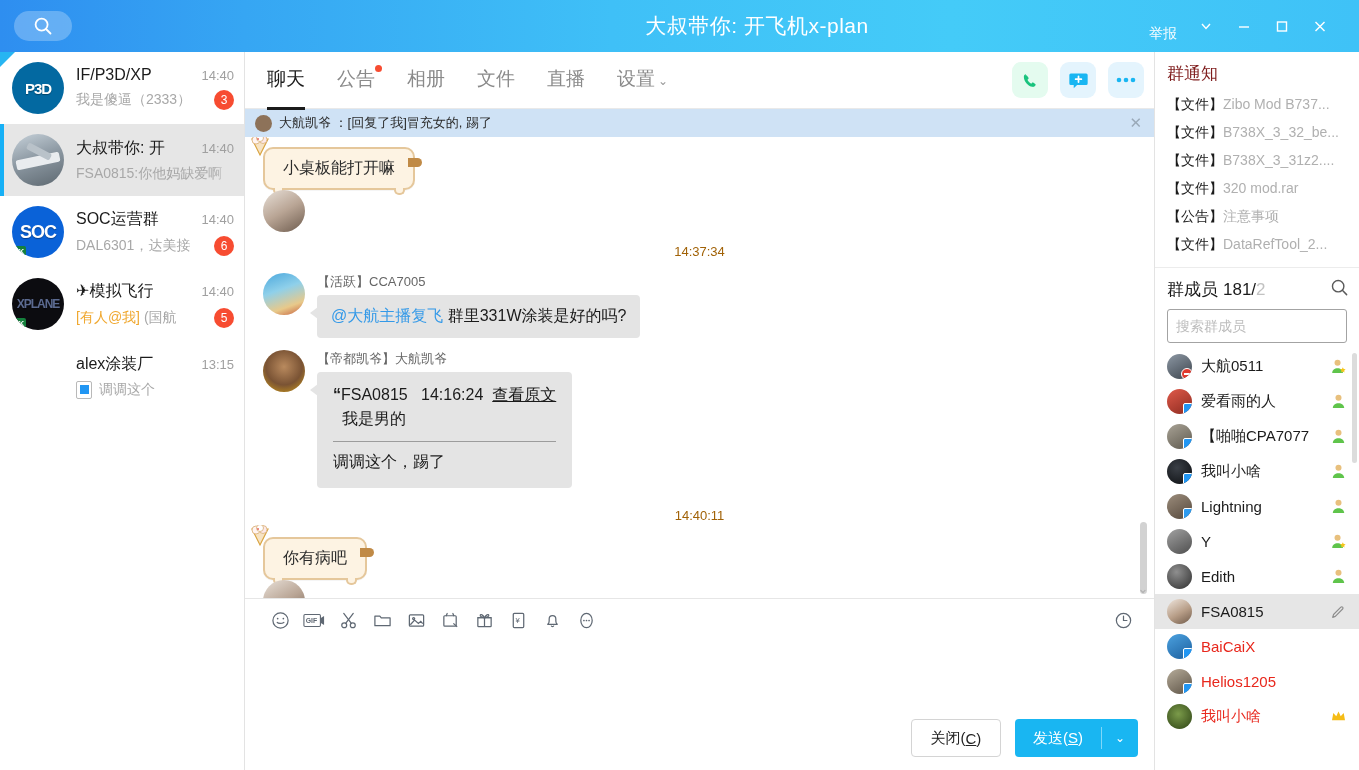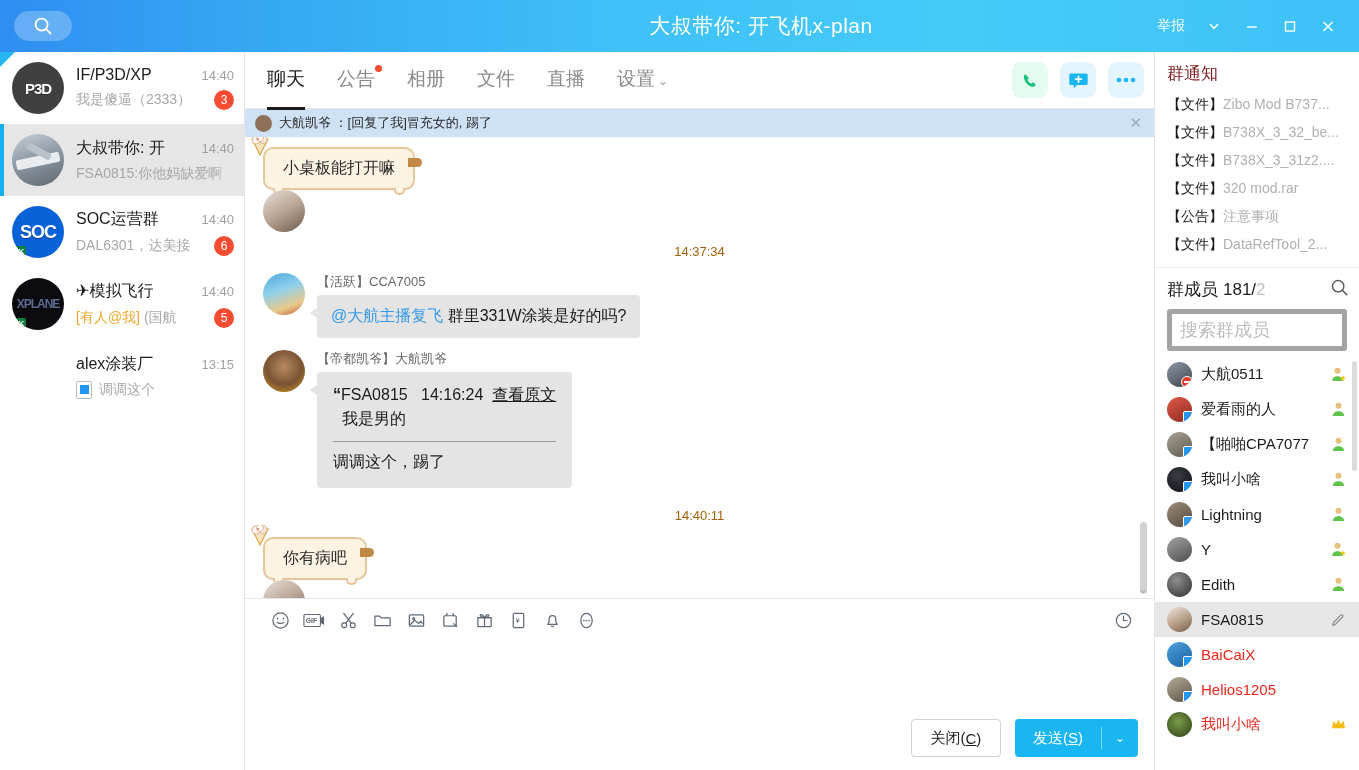--- a/index.html
+++ b/index.html
@@ -45,23 +45,23 @@
     flex: 1;
     text-align: center;
     color: #ffffff;
     font-size: 21px;
     letter-spacing: .5px;
     padding-left: 120px;
     white-space: nowrap;
     overflow: hidden;
   }
   .tb-right {
-    display: flex; align-items: center;
+    display: flex; align-items: flex-end;
     gap: 0px;
-    padding-right: 12px;
+    padding-right: 20px;
     flex: 0 0 auto;
   }
   .tb-report {
     color: #ffffff;
     font-size: 14px;
     opacity: .95;
     margin-right: 10px;
     cursor: default;
   }
   .tb-btn {
@@ -389,22 +389,22 @@
     display: flex; align-items: center;
     padding: 10px 10px 6px 12px;
   }
   .members-hd .t { font-size: 17px; color: #1b1b1b; }
   .members-hd .n { font-size: 17px; color: #1b1b1b; margin-left: 5px; }
   .members-hd .n i { color: #c2c2c2; font-style: normal; }
   .members-hd .sp { flex: 1; }
   .search-wrap { padding: 2px 12px 6px 12px; }
   .search-input {
     width: 100%; height: 30px;
-    border: 5px solid #a3a3a3; border-radius: 3px;
-    font-size: 18px; color: #333;
+    border: 1px solid #a3a3a3; border-radius: 3px;
+    font-size: 14px; color: #333;
     padding: 16px 8px;
     outline: none;
     font-family: inherit;
   }
   .search-input::placeholder { color: #bdbdbd; }
   .mlist { flex: 1; overflow: hidden; position: relative; }
   .member {
     height: 35px;
     display: flex; align-items: center;
     padding: 0 10px 0 12px;
@@ -487,21 +487,21 @@
       </div>
     </div>
   </div>
 
   <div class="body-row">
 
     <div class="sidebar">
 
       <div class="conv">
         <div class="conv-first-flag"></div>
-        <div class="avatar" style="background:#404040;">
+        <div class="avatar" style="background:#0369a1;">
           <div class="label">P3D</div>
         </div>
         <div class="conv-mid">
           <div class="conv-line1">
             <span class="conv-name">IF/P3D/XP</span>
             <span class="conv-time">14:40</span>
           </div>
           <div class="conv-line2">
             <span class="conv-msg">我是傻逼（2333）</span>
             <span class="unread">3</span>

